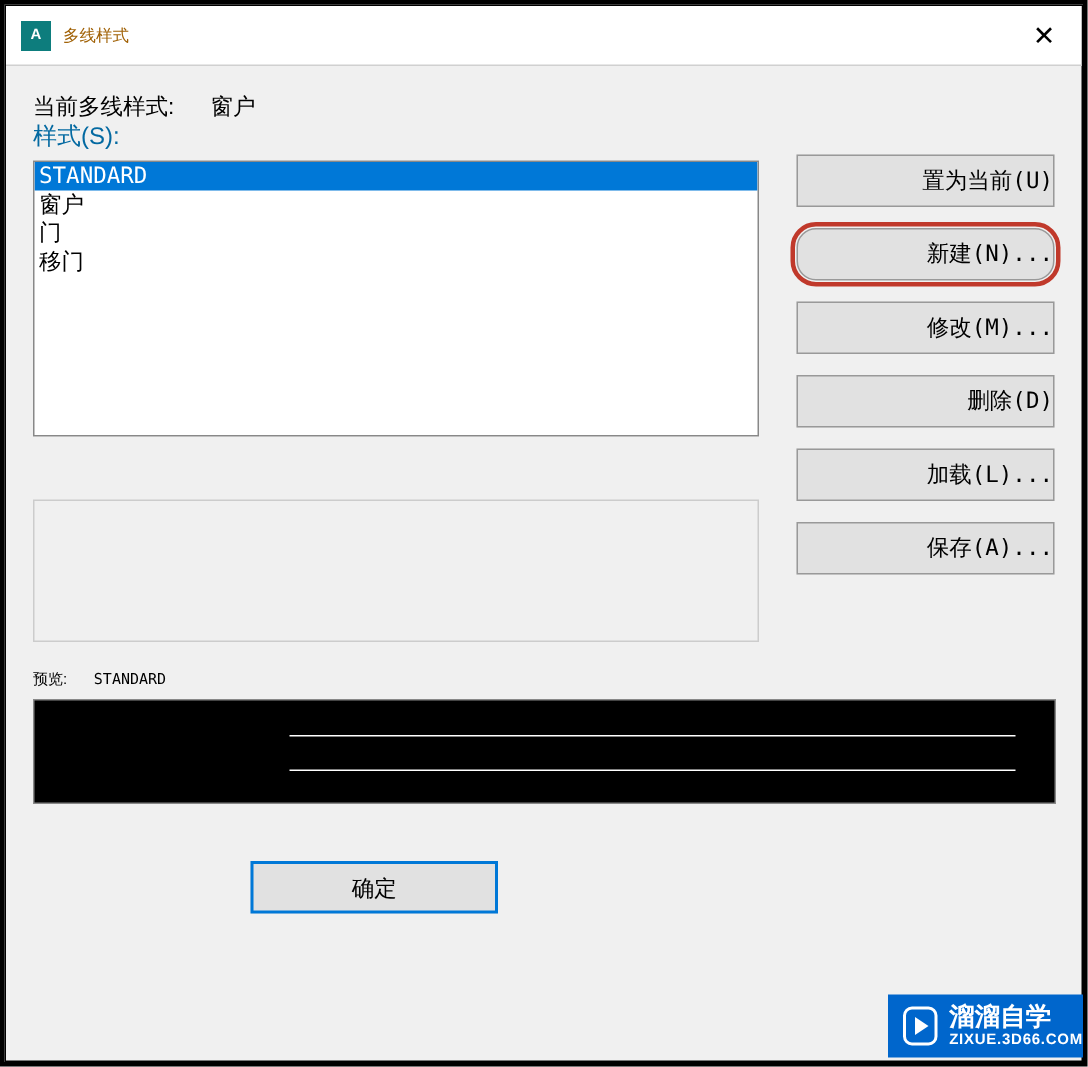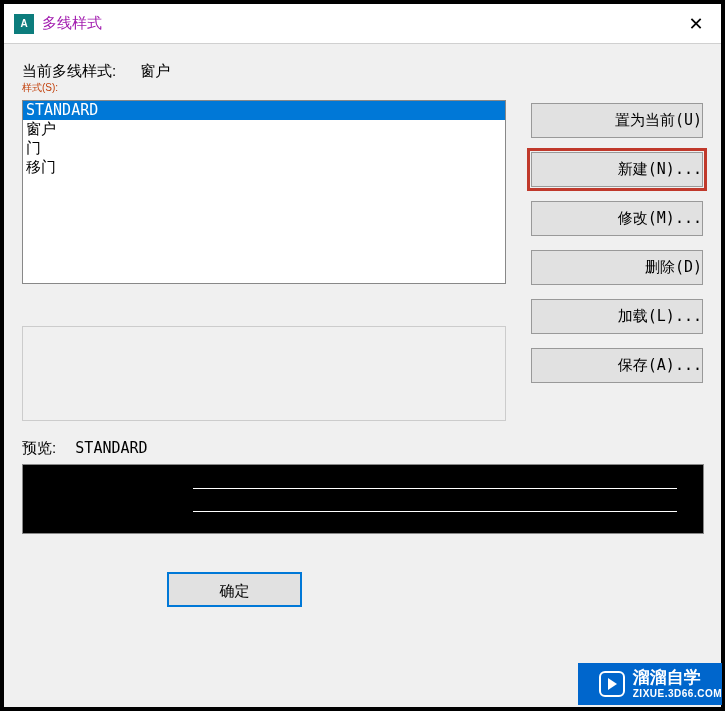--- a/index.html
+++ b/index.html
@@ -39,22 +39,22 @@
       background: #0d7d7d;
       display: flex;
       align-items: center;
       justify-content: center;
       color: #fff;
       font-size: 10px;
       font-weight: bold;
       margin-right: 8px;
     }
     .title {
-      font-size: 15px;
-      color: #a21caf;
+      font-size: 11px;
+      color: #a16207;
     }
     .close-btn {
       position: absolute;
       right: 0;
       top: 0;
       width: 50px;
       height: 40px;
       display: flex;
       align-items: center;
       justify-content: center;
@@ -77,22 +77,22 @@
     }
     .left-col {
       flex: 1;
       margin-right: 25px;
     }
     .right-col {
       width: 172px;
       padding-top: 22px;
     }
     .label {
-      font-size: 10px;
-      color: #c2410c;
+      font-size: 16px;
+      color: #0369a1;
       margin-bottom: 5px;
     }
     .listbox {
       width: 100%;
       height: 184px;
       border: 1px solid #888;
       background: #fff;
       overflow: hidden;
     }
     .list-item {
@@ -119,30 +119,31 @@
       text-align: right;
       line-height: 33px;
     }
     .btn.disabled {
       color: #a0a0a0;
       cursor: default;
     }
     .btn.highlighted-red {
       outline: 3px solid #c0392b;
       outline-offset: 1px;
+      border-radius: 13px;
     }
     .desc-area {
       width: 100%;
       height: 95px;
       border: 1px solid #ccc;
       background: #f0f0f0;
       margin-top: 2px;
     }
     .preview-label {
-      font-size: 15px;
+      font-size: 10px;
       margin-top: 18px;
       margin-bottom: 6px;
     }
     .preview-name {
       font-family: SimSun, monospace;
       margin-left: 15px;
     }
     .preview-box {
       width: 682px;
       height: 70px;
@@ -156,47 +157,46 @@
       right: 26px;
       height: 1px;
       background: #fff;
     }
     .bottom-buttons {
       display: flex;
       margin-top: 38px;
       padding-left: 145px;
     }
     .bottom-btn {
-      width: 135px;
+      width: 165px;
       height: 35px;
       background: #e1e1e1;
       border: 1px solid #999;
       font-size: 15px;
       cursor: pointer;
       margin-right: 22px;
       text-align: center;
       line-height: 33px;
       font-family: "Microsoft YaHei", SimSun, sans-serif;
     }
     .bottom-btn.primary {
       border: 2px solid #0078d7;
     }
     .watermark {
       position: absolute;
       right: 3px;
       bottom: 6px;
-      width: 144px;
+      width: 130px;
       height: 42px;
       background: #0066cc;
       color: #fff;
       display: flex;
       align-items: center;
       padding-left: 10px;
       font-size: 14px;
-      justify-content: flex-end;
     }
     .watermark .play-icon {
       width: 26px;
       height: 26px;
       border: 2px solid #fff;
       border-radius: 6px;
       display: flex;
       align-items: center;
       justify-content: center;
       margin-right: 8px;

